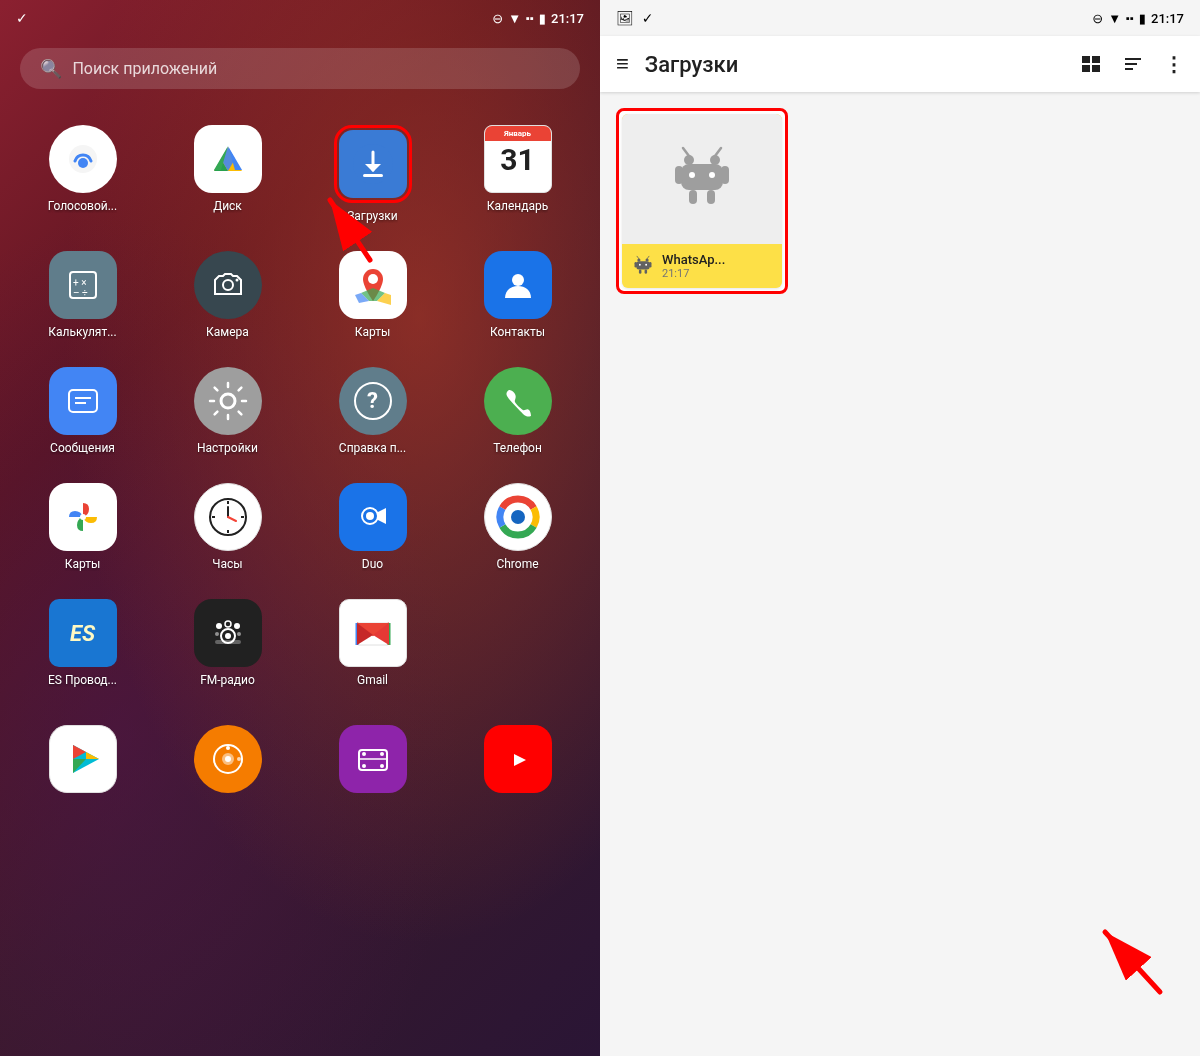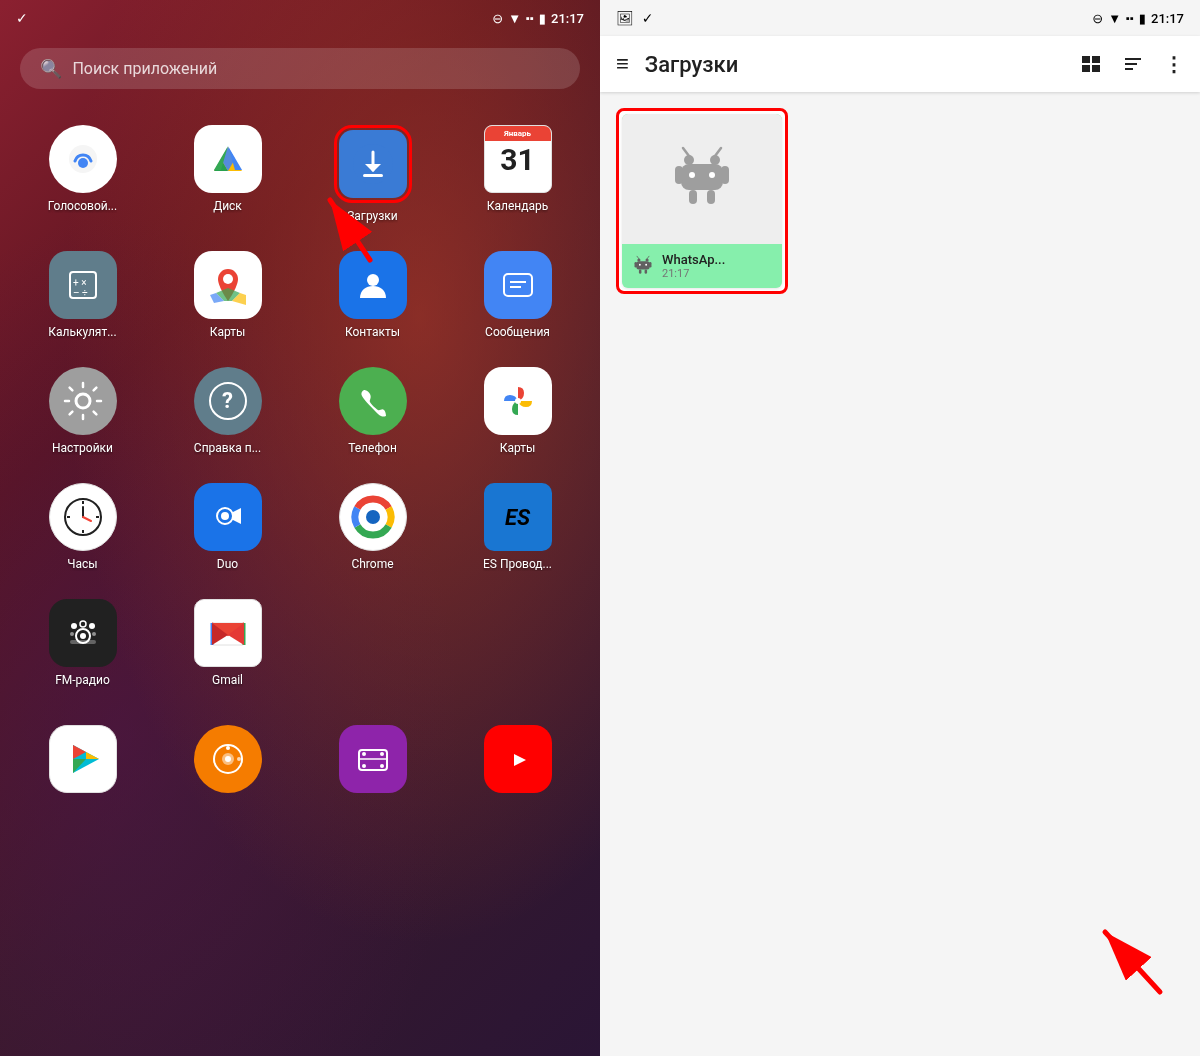--- a/index.html
+++ b/index.html
@@ -167,21 +167,21 @@
     
     .file-card-wrapper {
       border: 3px solid #ff0000;
       border-radius: 8px;
       display: inline-block;
       padding: 3px;
       background: white;
     }
     .file-card {
       width: 160px;
-      background: #86efac;
+      background: #fde047;
       border-radius: 6px;
       overflow: hidden;
       box-shadow: 0 1px 3px rgba(0,0,0,0.1);
     }
     .file-card-preview {
       height: 130px;
       background: #eeeeee;
       display: flex;
       align-items: center;
       justify-content: center;
@@ -297,20 +297,30 @@
       <div class="app-icon" style="background:#607d8b; border-radius:18px;">
         <svg width="38" height="38" viewBox="0 0 38 38">
           <rect x="6" y="6" width="26" height="26" rx="3" fill="none" stroke="white" stroke-width="2"></rect>
           <text x="9" y="20" fill="white" font-size="10">+ ×</text>
           <text x="9" y="30" fill="white" font-size="10">– ÷</text>
         </svg>
       </div>
       <span class="app-label">Калькулят...</span>
     </div>
 
+    <div class="app-item">
+      <div class="app-icon" style="background:#37474f; border-radius:50%;">
+        <svg width="38" height="38" viewBox="0 0 38 38">
+          <path d="M6 14 L10 10 L14 10 L16 8 L22 8 L24 10 L28 10 L32 14 L32 28 L6 28 Z" fill="none" stroke="white" stroke-width="2"></path>
+          <circle cx="19" cy="19" r="5" fill="none" stroke="white" stroke-width="2"></circle>
+          <circle cx="28" cy="14" r="1.5" fill="white"></circle>
+        </svg>
+      </div>
+      <span class="app-label">Камера</span>
+    </div>
 
     <div class="app-item">
       <div class="app-icon" style="background:white; border-radius:18px;">
         <svg width="44" height="44" viewBox="0 0 44 44">
           <path d="M22 6 C16 6 12 11 12 16 C12 24 22 38 22 38 C22 38 32 24 32 16 C32 11 28 6 22 6 Z" fill="#ea4335"></path>
           <circle cx="22" cy="16" r="5" fill="white"></circle>
           <polygon points="10,30 22,25 34,30 26,38 18,38" fill="#34a853" opacity="0.7"></polygon>
           <polygon points="4,32 10,30 18,38 8,40" fill="#4285f4" opacity="0.7"></polygon>
           <polygon points="34,30 40,32 40,42 26,38" fill="#fbbc04" opacity="0.7"></polygon>
         </svg>
@@ -423,21 +433,21 @@
 
           <circle cx="22" cy="22" r="9" fill="white"></circle>
           <circle cx="22" cy="22" r="7" fill="#1565c0"></circle>
         </svg>
       </div>
       <span class="app-label">Chrome</span>
     </div>
 
     <div class="app-item">
       <div class="app-icon" style="background:#1976d2; border-radius:10px;">
-        <div style="color:#000000; font-size:22px; font-weight:bold; font-style:italic;">ES</div>
+        <div style="color:#fef9c3; font-size:22px; font-weight:bold; font-style:italic;">ES</div>
       </div>
       <span class="app-label">ES Провод...</span>
     </div>
 
     <div class="app-item">
       <div class="app-icon" style="background:#212121; border-radius:18px;">
         <svg width="38" height="38" viewBox="0 0 38 38">
           <circle cx="19" cy="22" r="7" fill="none" stroke="white" stroke-width="2"></circle>
           <circle cx="19" cy="22" r="3" fill="white"></circle>
           <circle cx="10" cy="12" r="3" fill="white"></circle>

